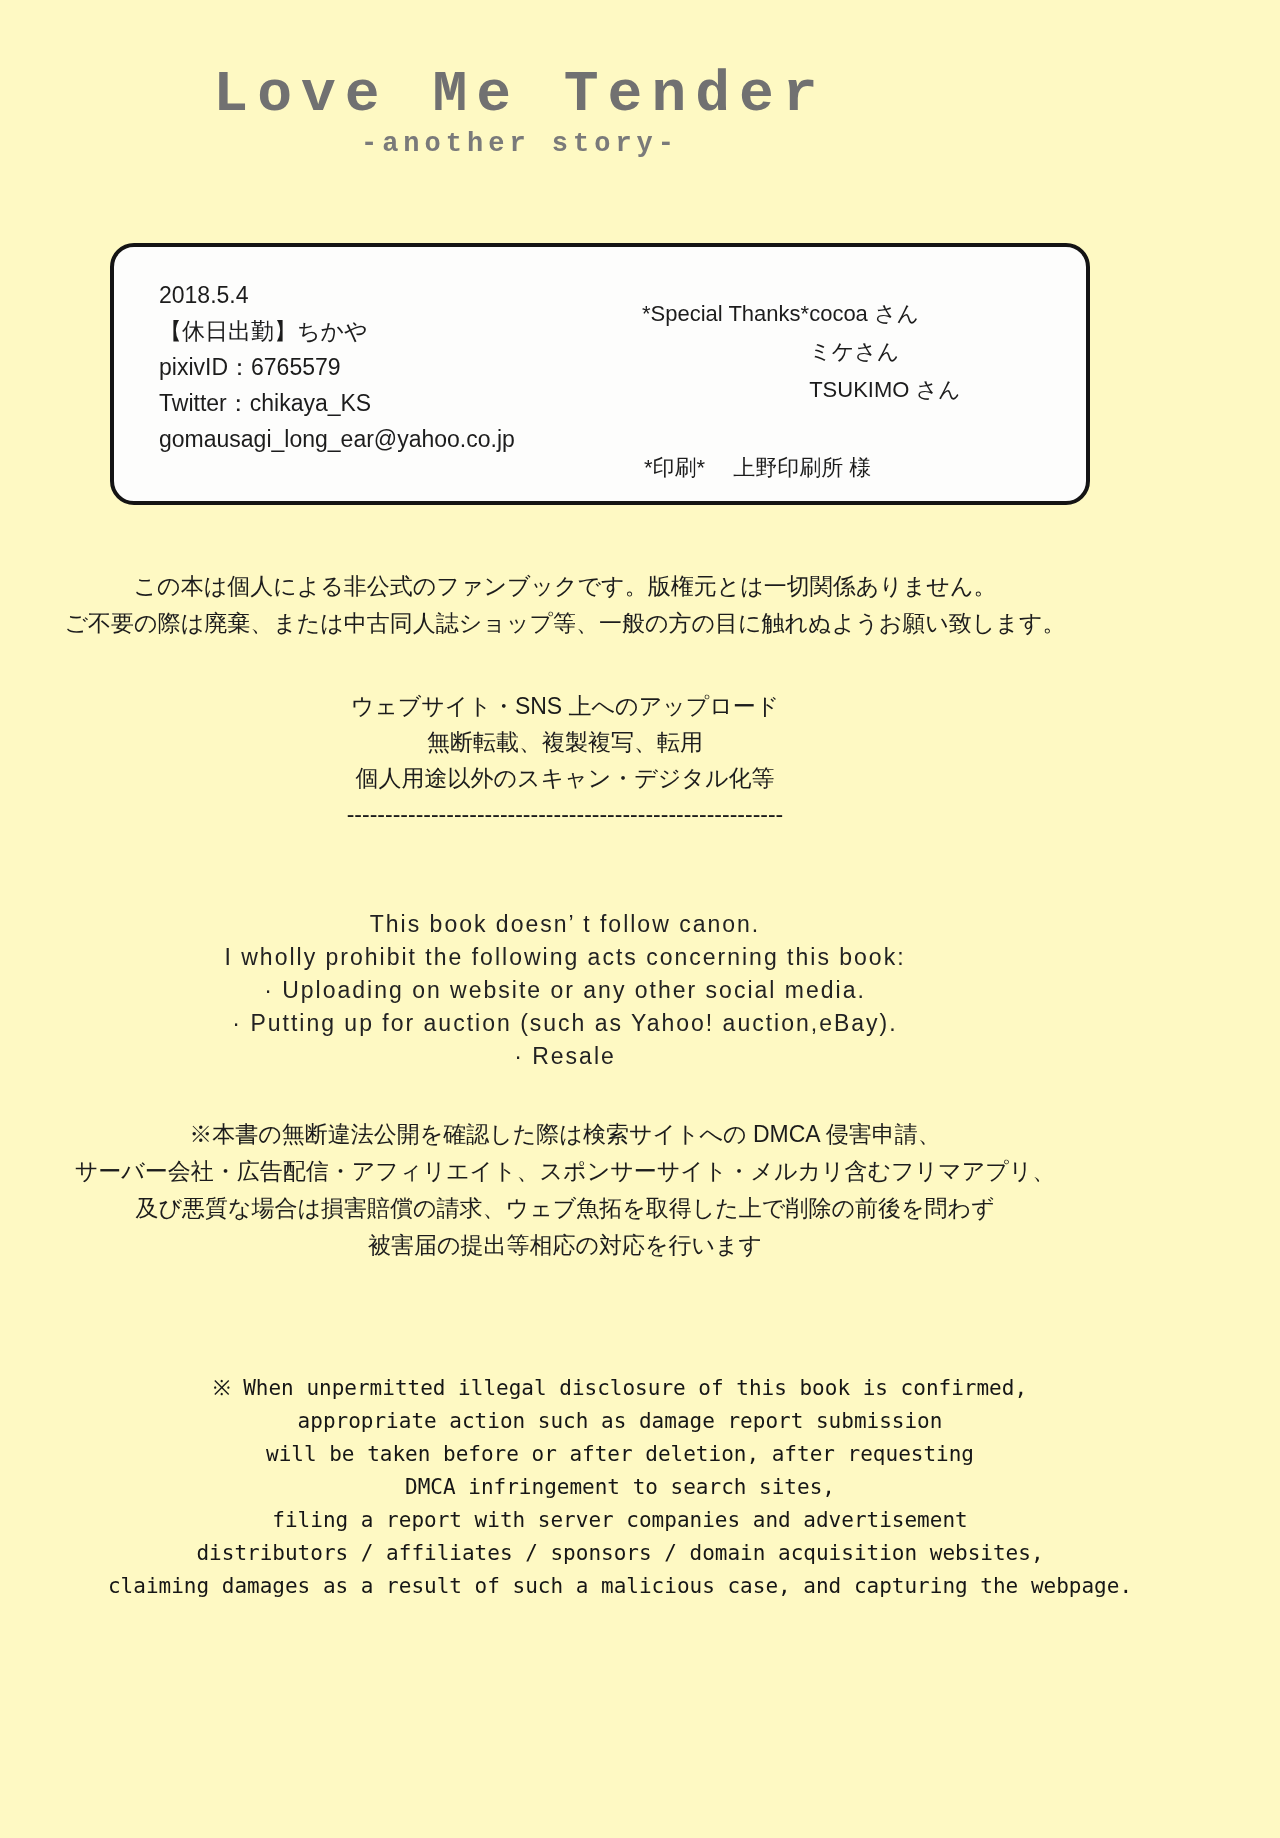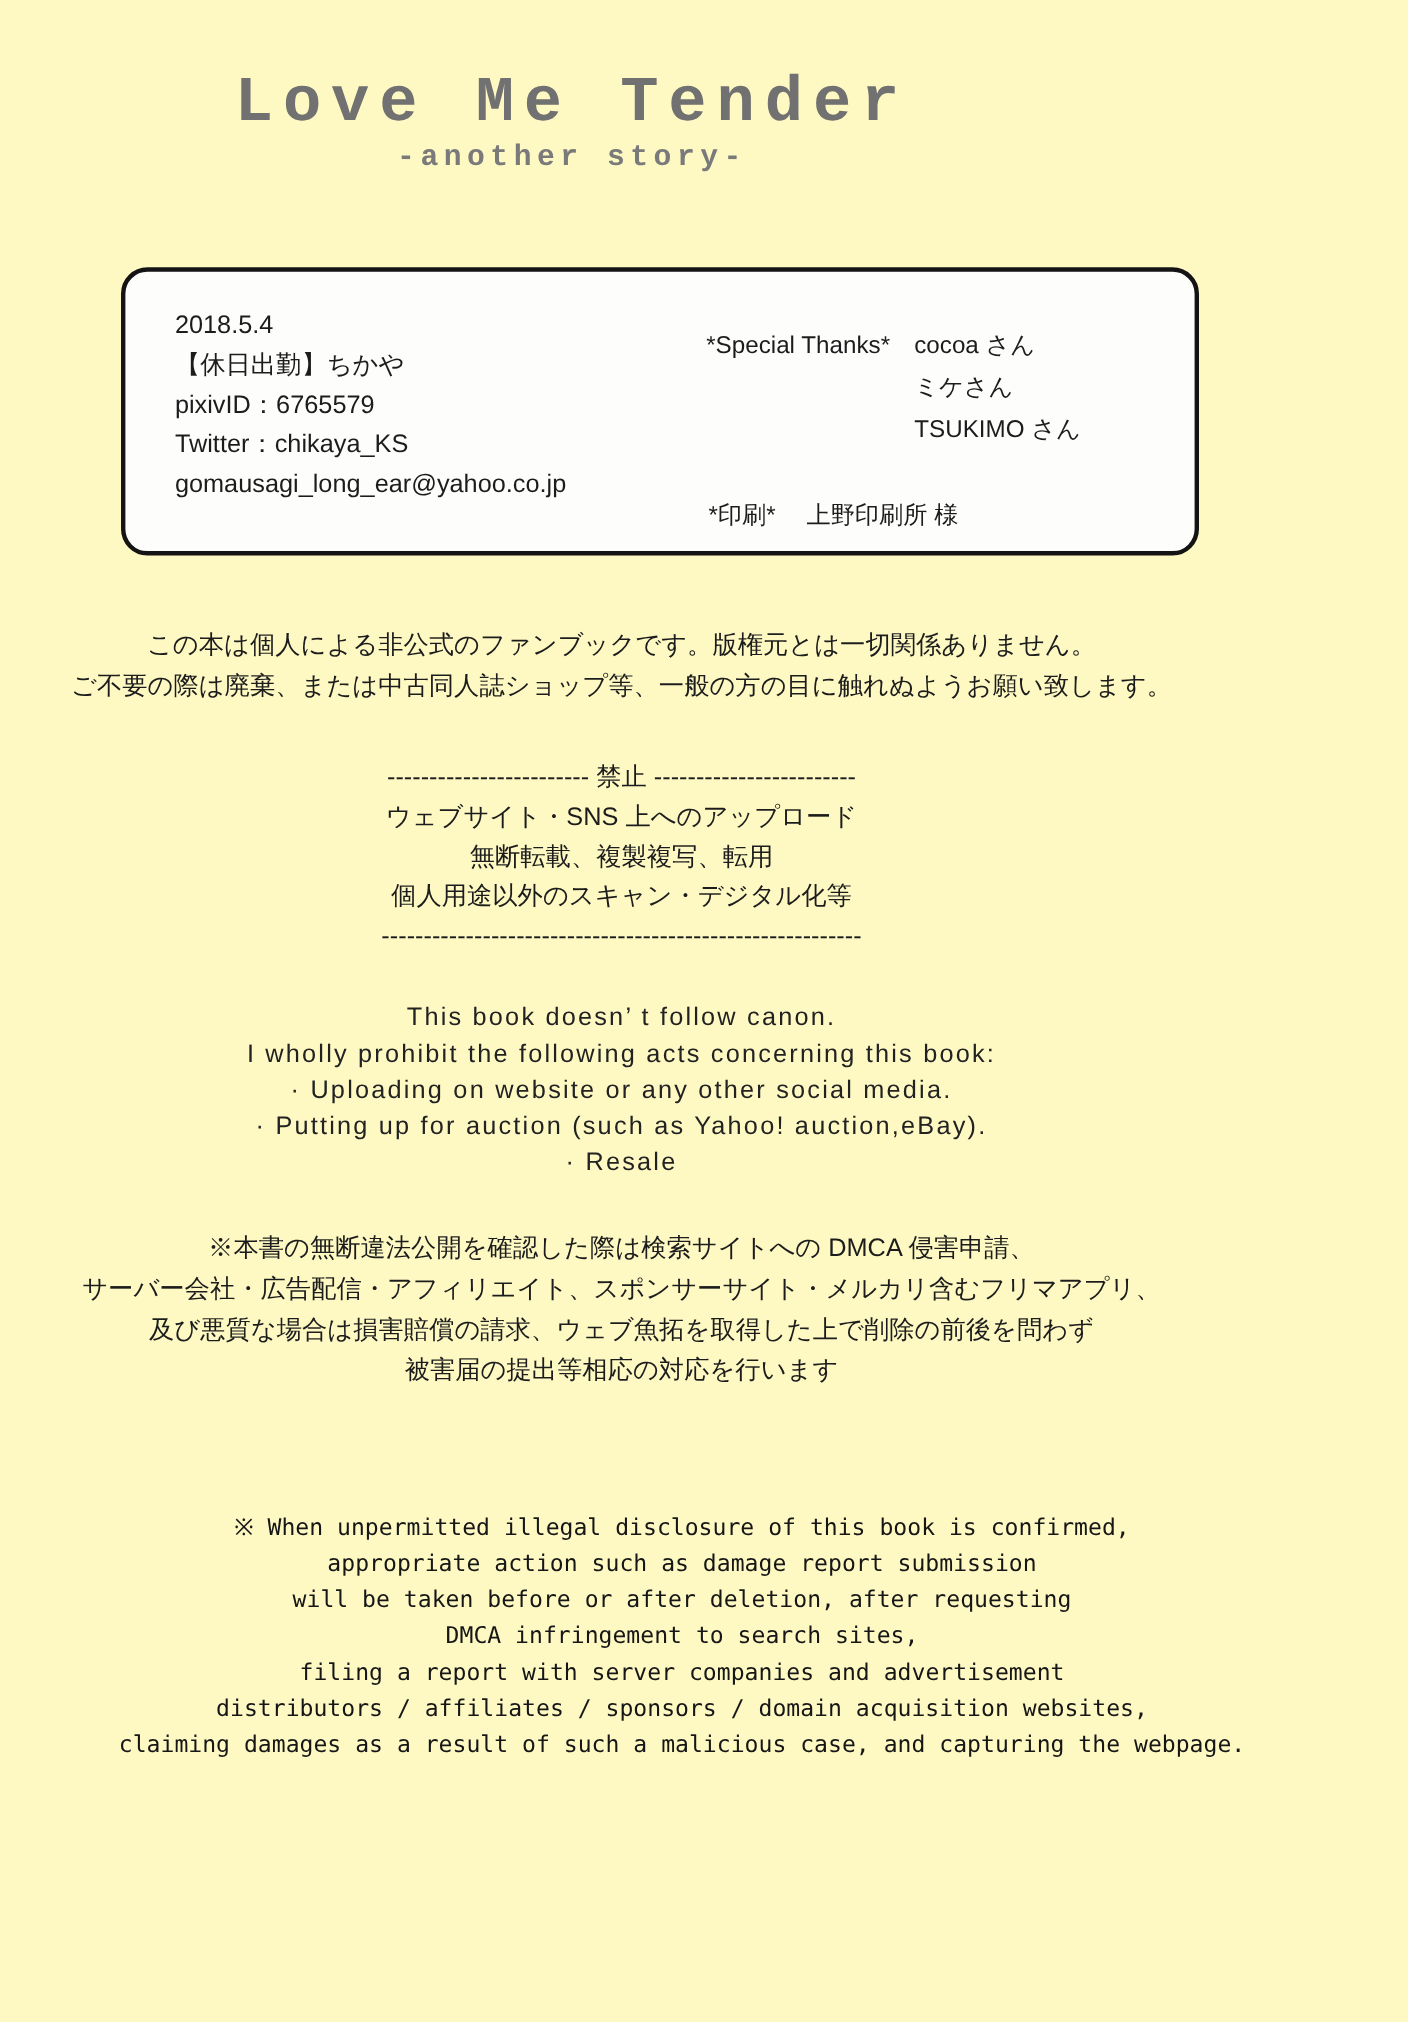--- a/index.html
+++ b/index.html
@@ -55,21 +55,21 @@
     white-space: nowrap;
   }
   .col-right {
     position: absolute;
     top: 48px; left: 528px;
     font-size: 22px;
     line-height: 38px;
     white-space: nowrap;
   }
   .thanks-row { display: flex; }
-  .thanks-label { margin-right: 22px; }
+  .thanks-label { }
   .thanks-values { display: flex; flex-direction: column; }
   .print-row { display: flex; margin-top: 40px; }
   .print-label { margin-right: 28px; margin-left: 2px; }
   
   .center-col {
     position: absolute;
     left: 0;
     width: 1130px;
     text-align: center;
     white-space: nowrap;
@@ -130,21 +130,20 @@
       </div>
     </div>
   </div>
 
   <div class="center-col notice-block">
     <span class="line">この本は個人による非公式のファンブックです。版権元とは一切関係ありません。</span>
     <span class="line">ご不要の際は廃棄、または中古同人誌ショップ等、一般の方の目に触れぬようお願い致します。</span>
   </div>
 
   <div class="center-col prohibited-block">
-    <span class="line dash-line">------------------------ 禁止 ------------------------</span>
     <span class="line">ウェブサイト・SNS 上へのアップロード</span>
     <span class="line">無断転載、複製複写、転用</span>
     <span class="line">個人用途以外のスキャン・デジタル化等</span>
     <span class="line dash-line">---------------------------------------------------------</span>
   </div>
 
   <div class="center-col english-block-1">
     <span class="line">This book doesn’ t follow canon.</span>
     <span class="line">I wholly prohibit the following acts concerning this book:</span>
     <span class="line">· Uploading on website or any other social media.</span>

